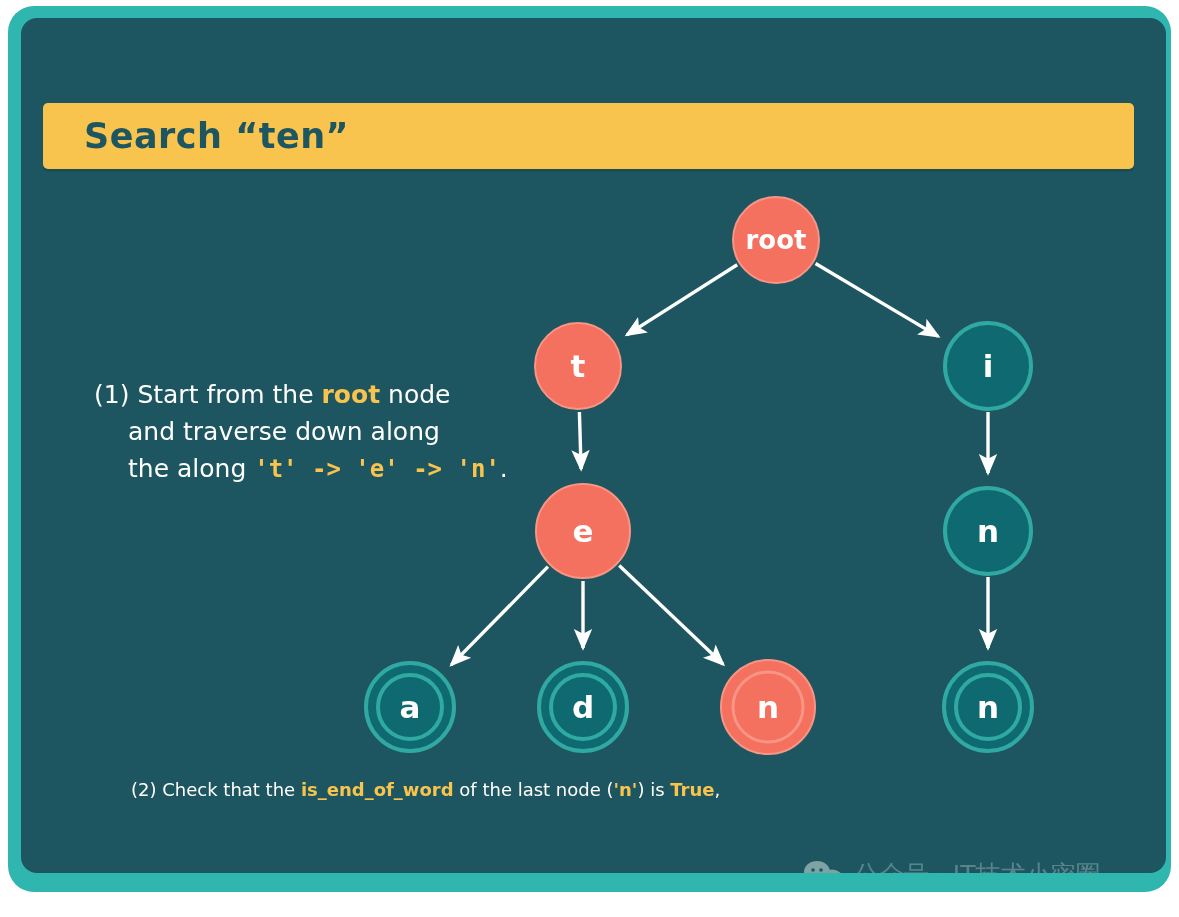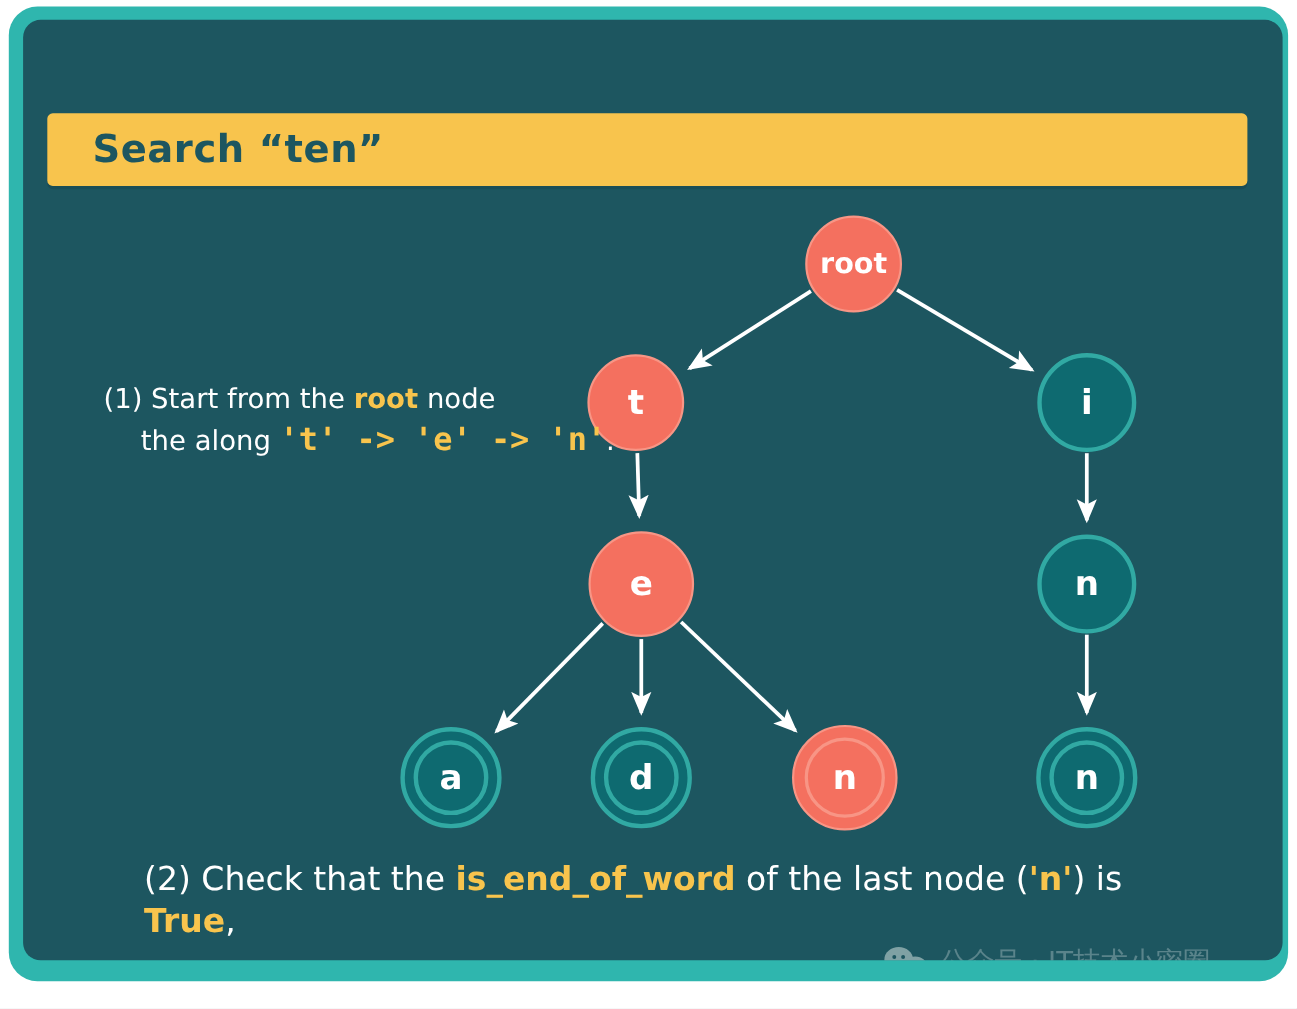--- a/index.html
+++ b/index.html
@@ -63,41 +63,40 @@
     fill: #ffffff;
   }
   
   .step-text {
     position: absolute;
     color: #ffffff;
     font-family: "DejaVu Sans", sans-serif;
     font-weight: 500;
   }
   #step1 {
-    left: 73px; top: 326px;
+    left: 73px; top: 358px;
     width: 470px;
     font-size: 25px;
     line-height: 37px;
   }
   #step1 .l2, #step1 .l3 { padding-left: 34px; display: block; }
   #step2 {
     left: 110px; top: 753px;
     width: 940px;
-    font-size: 30px;
+    font-size: 18px;
     line-height: 38px;
     text-align: left;
-    margin-top: 10px;
   }
   #step2 .l2 { padding-left: 43px; display: block; }
   .hl { color: #f8c44d; font-weight: 700; }
   .mono-hl {
     color: #f8c44d;
     font-family: "DejaVu Sans Mono", monospace;
     font-weight: 700;
-    font-size: 29px;
+    font-size: 24px;
   }
   
   #wm-top {
     position: absolute;
     left: 782px; top: 840px;
     display: flex; align-items: center;
     color: rgba(232,240,238,0.30);
     font-family: "DejaVu Sans", sans-serif;
     font-size: 25px;
     white-space: nowrap;
@@ -174,20 +173,21 @@
             <circle cx="967" cy="689" r="44" fill="#0e6a70" stroke="#31a9a3" stroke-width="4"></circle>
             <circle cx="967" cy="689" r="32" fill="none" stroke="#31a9a3" stroke-width="4"></circle>
             <text x="967" y="689" text-anchor="middle" dominant-baseline="central" class="node-label" font-size="31">n</text>
           </g>
         </g>
     </svg>
 
     <div id="step1" class="step-text">
       <span>(1)</span>
       <span>Start from the </span><span class="hl">root</span><span> node</span>
+      <span class="l2">and traverse down along</span>
       <span class="l3"><span>the along </span><span class="mono-hl">'t' -&gt; 'e' -&gt; 'n'</span><span>.</span></span>
     </div>
 
     <div id="step2" class="step-text">
       <span>(2)</span>
       <span>Check that the </span><span class="hl">is_end_of_word</span><span> of the last node (</span><span class="hl">'n'</span><span>) is </span><span class="hl">True</span><span>,</span>
     </div>
 
     <div id="wm-top">
       <svg id="wechat-icon" width="42" height="30" viewBox="0 0 42 30">

